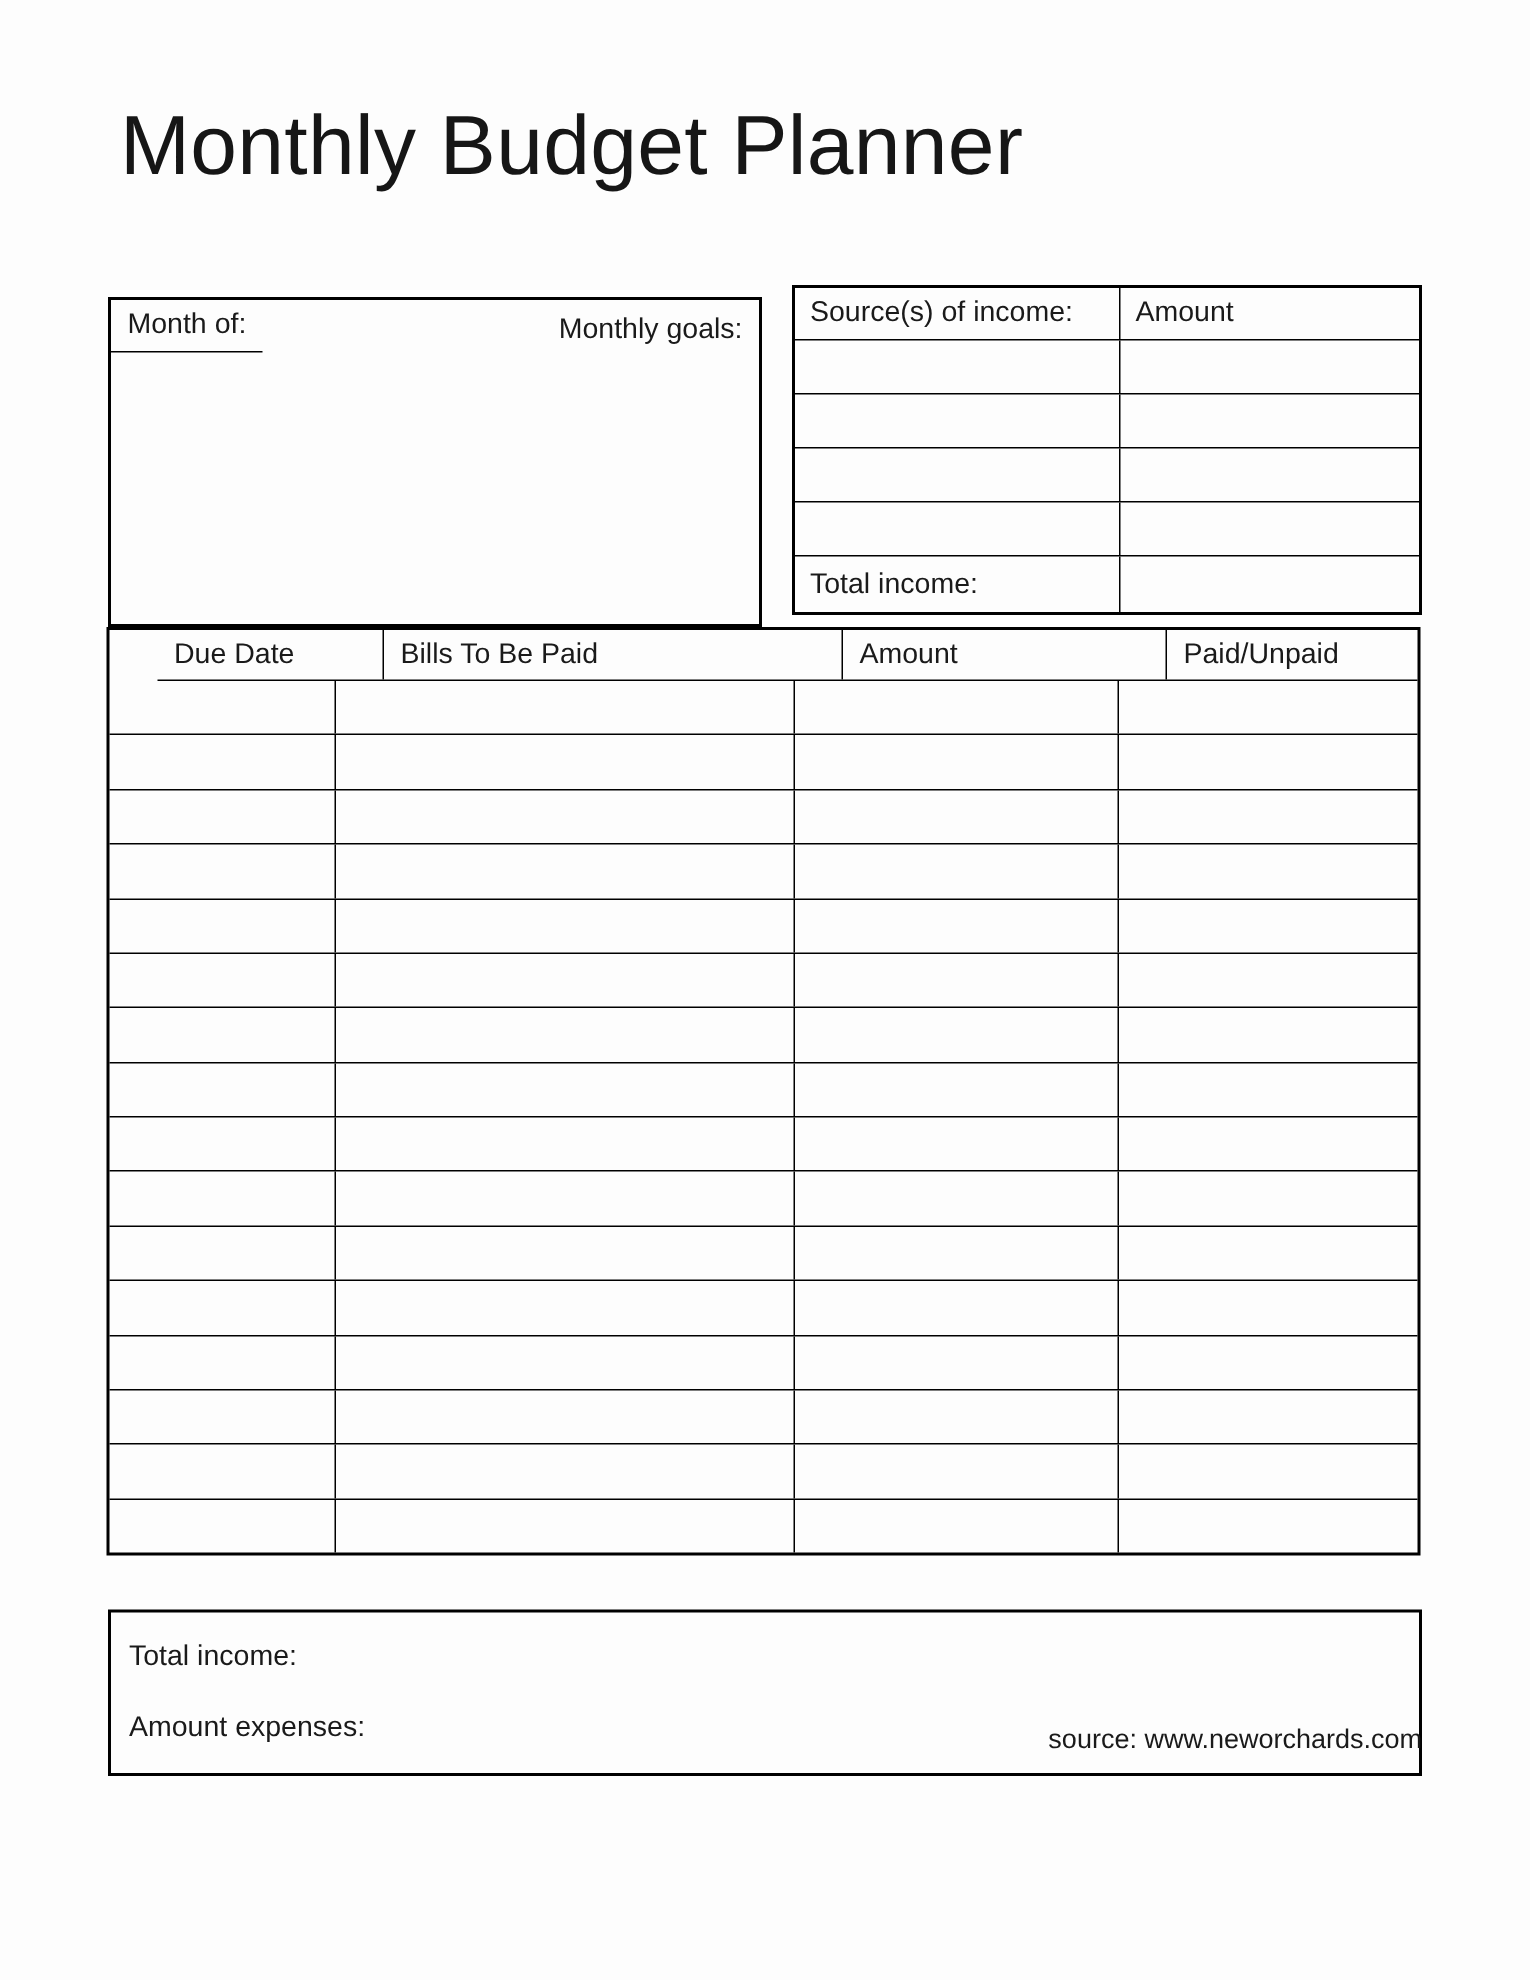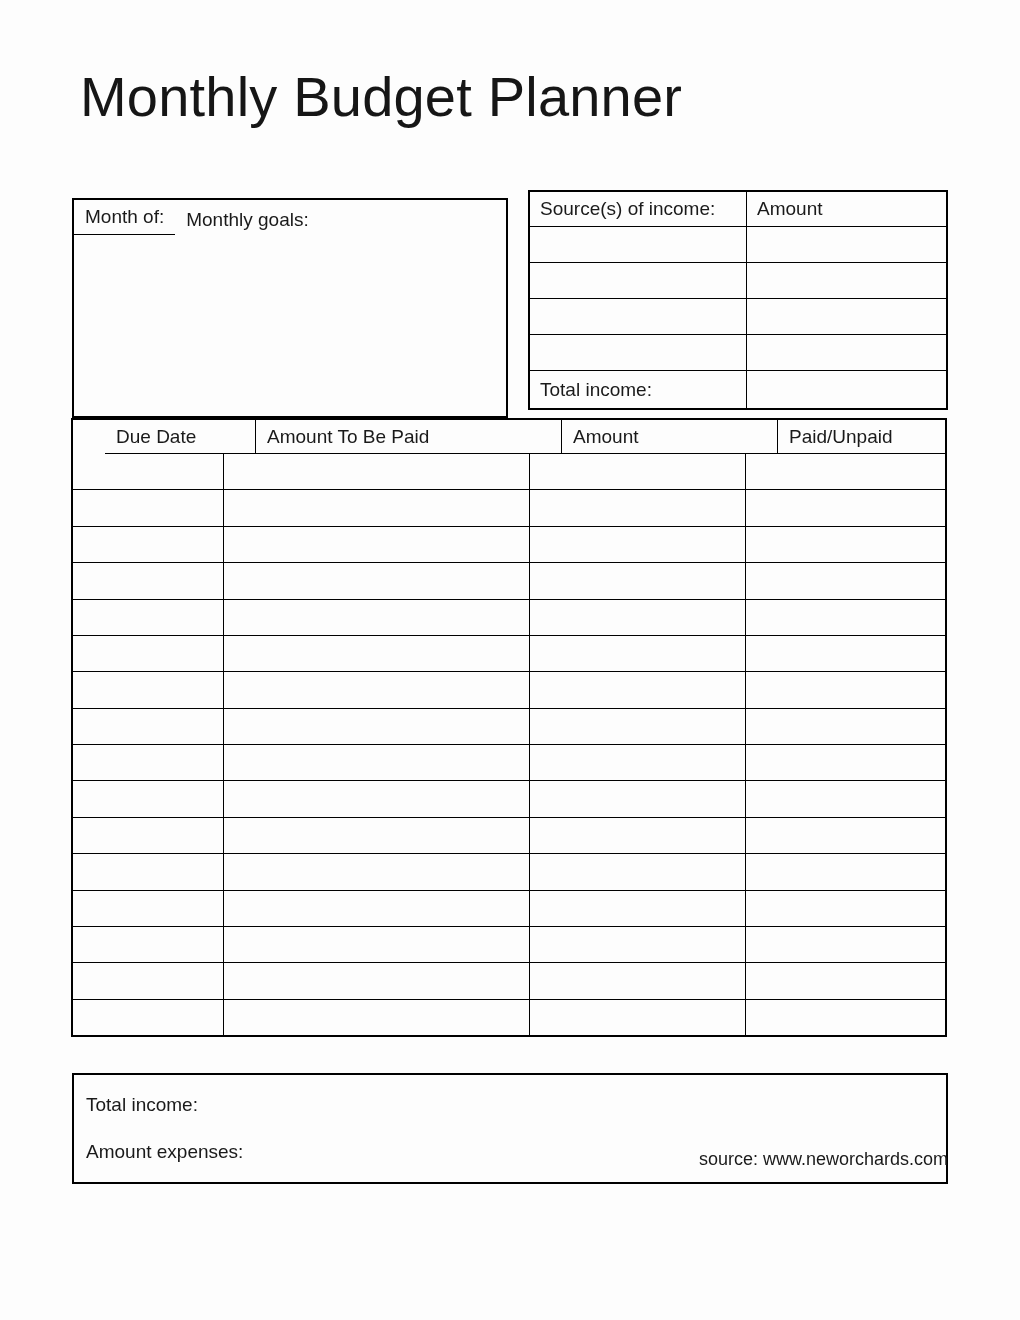--- a/index.html
+++ b/index.html
@@ -35,20 +35,21 @@
   }
   .month-row {
     height: 35px;
     border-bottom: 1.5px solid #000;
     display: flex; align-items: center;
     padding: 0 11px;
   }
   .goals-area {
     flex: 1;
     padding: 9px 11px;
+    text-align: right;
   }
   .field-label { font-size: 19px; color: #1a1a1a; }
 
   
   .income-table {
     position: absolute;
     left: 528px; top: 158px;
     width: 420px; height: 220px;
     border: 2px solid #000;
     display: flex; flex-direction: column;
@@ -167,21 +168,21 @@
         </div></div>
     <div class="income-total">
       <div class="income-c1 field-label">Total income:</div>
       <div class="income-c2"></div>
     </div>
   </section>
 
   <section class="bills-table">
     <div class="bills-header">
       <div class="bcell c1">Due Date</div>
-      <div class="bcell c2">Amount To Be Paid</div>
+      <div class="bcell c2">Bills To Be Paid</div>
       <div class="bcell c3">Amount</div>
       <div class="bcell c4">Paid/Unpaid</div>
     </div>
     <div id="bills-rows" style="display:contents"><div class="brow">
           <div class="bcell c1"></div>
           <div class="bcell c2"></div>
           <div class="bcell c3"></div>
           <div class="bcell c4"></div>
         </div><div class="brow">
           <div class="bcell c1"></div>

